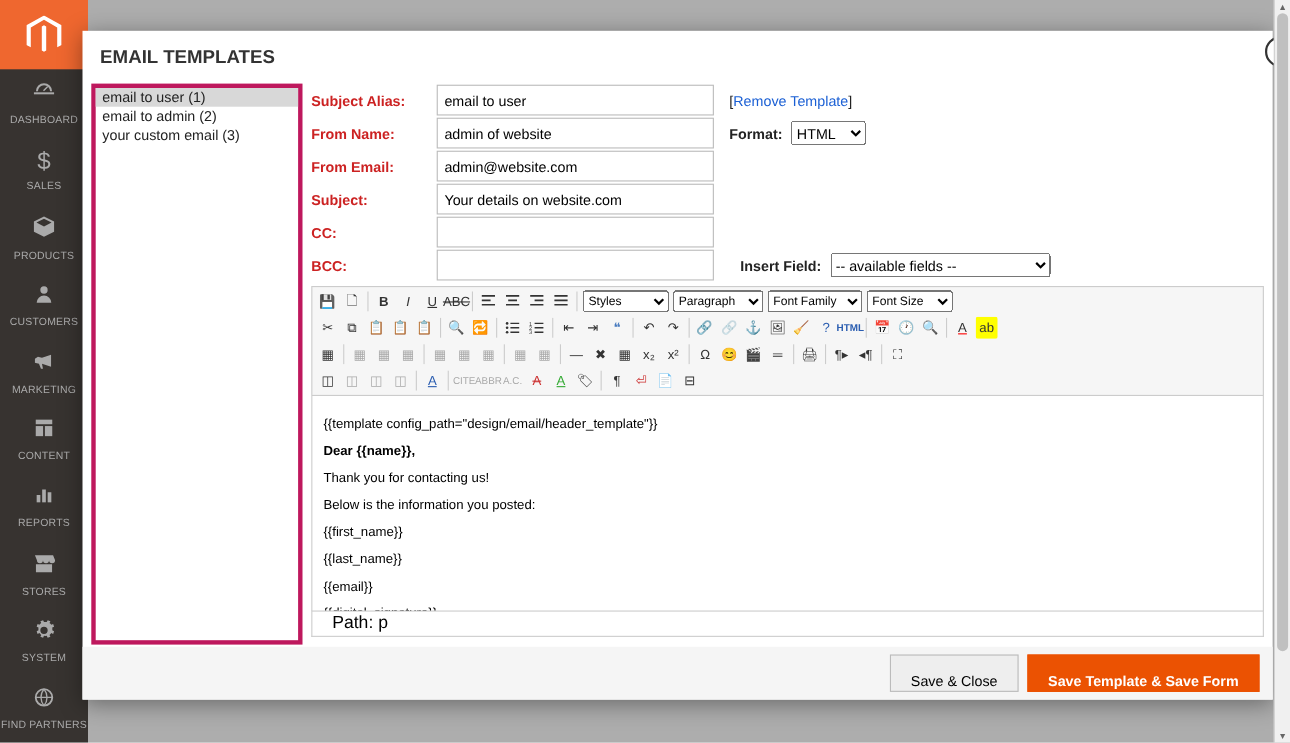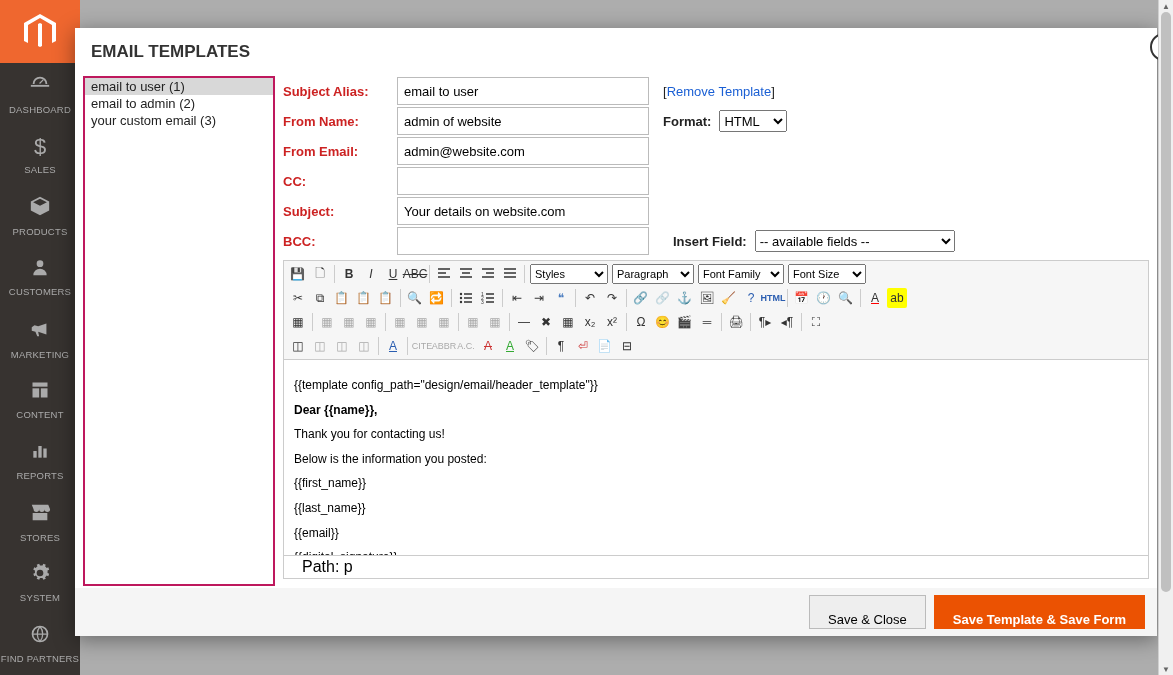--- a/index.html
+++ b/index.html
@@ -29,21 +29,21 @@
     .modal-header {
       height: 48px; padding: 0 16px; display: flex; align-items: center; font-size: 17px; font-weight: bold; color: #333;
     }
     .modal-close {
       position: absolute; right: -5px; top: 33px; width: 28px; height: 28px; border: 2px solid #333; border-radius: 50%;
       background: #fff; display: flex; align-items: center; justify-content: center; font-size: 16px; font-weight: bold;
       cursor: pointer; z-index: 11;
     }
     .modal-body { display: flex; gap: 8px; padding: 0 8px; height: 510px; }
     .template-list {
-      width: 192px; border: 2px solid #be185d; background: #fff;
+      width: 192px; border: 4px solid #be185d; background: #fff;
     }
     .template-list-item {
       padding: 1px 6px; font-size: 13px; cursor: pointer; color: #222;
     }
     .template-list-item.selected { background: #d8d8d8; }
     .form-area { flex: 1; display: flex; flex-direction: column; }
     .form-row { display: flex; align-items: center; height: 30px; gap: 4px; }
     .form-label {
       width: 110px; font-size: 13px; font-weight: bold; color: #c22; padding-right: 4px;
     }
@@ -208,26 +208,26 @@
         <span class="form-label">From Name:</span>
         <input class="form-input" value="admin of website" style="">
         <span class="format-label">Format:</span>
         <select class="format-select"><option>HTML</option></select>
       </div>
       <div class="form-row">
         <span class="form-label">From Email:</span>
         <input class="form-input" value="admin@website.com" style="">
       </div>
       <div class="form-row">
+        <span class="form-label">Subject:</span>
+        <input class="form-input" value="Your details on website.com" style="">
+      </div>
+      <div class="form-row">
         <span class="form-label">CC:</span>
         <input class="form-input" value="" style="">
-      </div>
-      <div class="form-row">
-        <span class="form-label">Subject:</span>
-        <input class="form-input" value="Your details on website.com" style="">
       </div>
       <div class="form-row">
         <span class="form-label">BCC:</span>
         <input class="form-input" value="" style="">
         <span class="insert-label">Insert Field:</span>
         <select class="insert-select"><option>-- available fields --</option></select>
       </div>
 
       <div class="toolbar">
 

